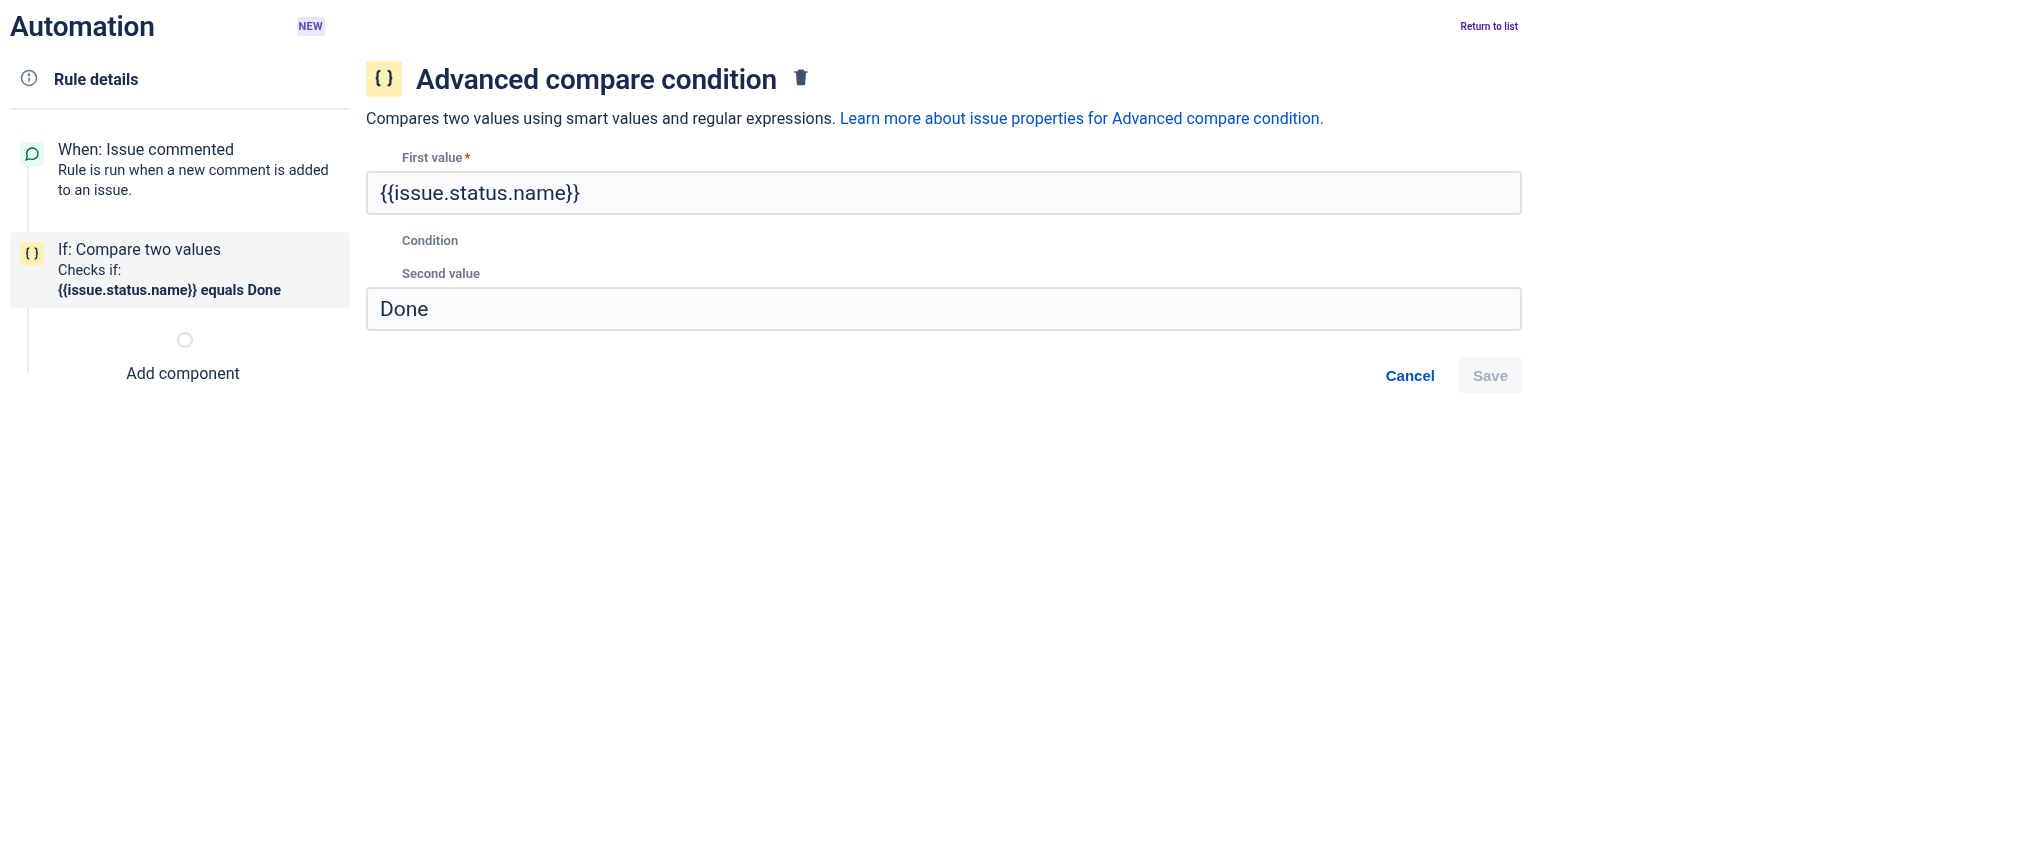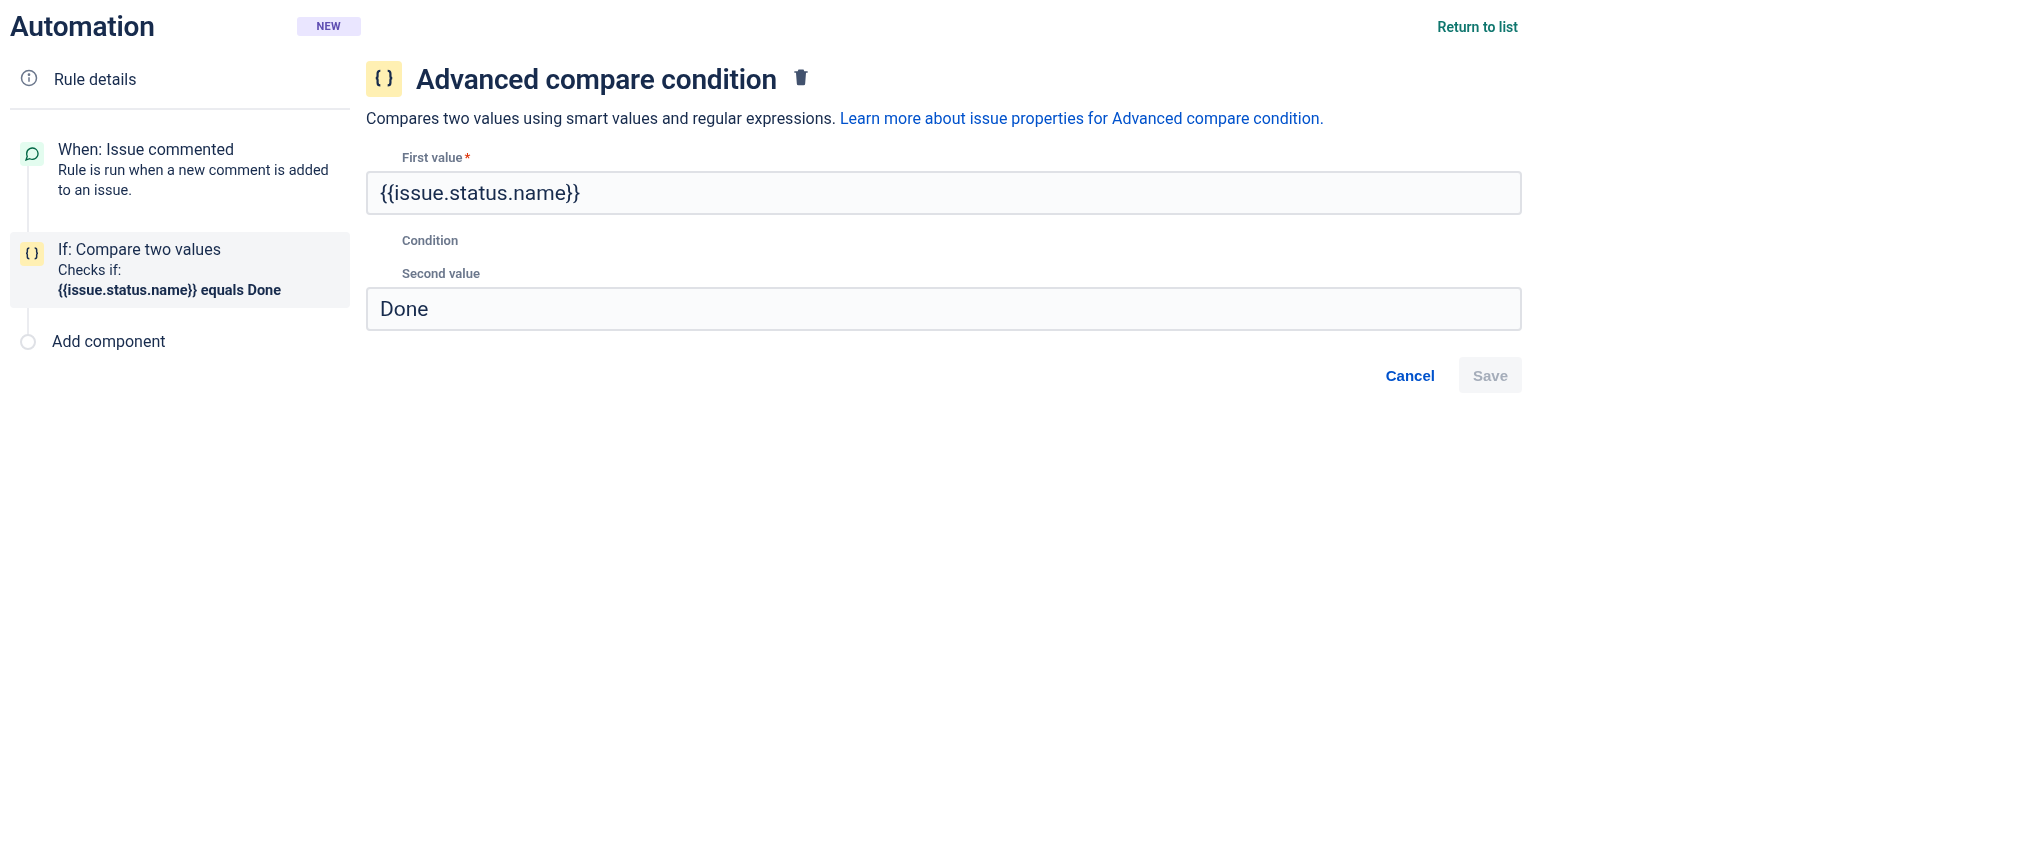--- a/index.html
+++ b/index.html
@@ -2,45 +2,45 @@
 <html><head>
 <meta charset="utf-8">
 <style>
 * { box-sizing: border-box; margin: 0; padding: 0; }
 body { font-family: -apple-system, BlinkMacSystemFont, "Segoe UI", Roboto, sans-serif; color: #172B4D; background: #fff; font-size: 14px; }
 .container { width: 1528px; height: 638px; padding: 10px 0 0 10px; position: relative; }
 
 .header-row { display: flex; align-items: center; justify-content: space-between; padding-right: 10px; margin-bottom: 18px; }
 .header-left { display: flex; align-items: center; gap: 142px; }
 .page-title { font-size: 28px; font-weight: 600; color: #172B4D; letter-spacing: -0.2px; }
-.badge-new { background: #EAE6FF; color: #5E4DB2; font-weight: 700; font-size: 11px; padding: 3px 20px; border-radius: 3px; letter-spacing: 0.2px; }
-.return-link { color: #0f766e; font-weight: 600; font-size: 14px; cursor: pointer; }
+.badge-new { background: #EAE6FF; color: #5E4DB2; font-weight: 700; font-size: 11px; padding: 3px 2px; border-radius: 3px; letter-spacing: 0.2px; }
+.return-link { color: #4c1d95; font-weight: 600; font-size: 10px; cursor: pointer; }
 
 .body-row { display: flex; gap: 16px; }
 .sidebar { width: 340px; flex-shrink: 0; }
 
 .rule-details-row { display: flex; align-items: center; gap: 16px; padding: 8px 2px 18px 10px; border-bottom: 2px solid #EBECF0; margin-bottom: 22px; cursor: pointer; }
 .rule-details-row .icon-svg { width: 18px; height: 18px; color: #6B778C; }
-.rule-details-label { font-size: 16px; color: #172B4D; font-weight: 400; }
+.rule-details-label { font-size: 16px; color: #172B4D; font-weight: 700; }
 
 .timeline { position: relative; }
 .vline { position: absolute; left: 17px; top: 34px; bottom: 10px; width: 2px; background: #EBECF0; }
 
 .step { display: flex; gap: 14px; padding: 8px 10px; border-radius: 4px; margin-bottom: 24px; position: relative; }
 .step.active { background: #F4F5F7; }
 .step-icon-wrap { width: 24px; height: 24px; border-radius: 4px; display: flex; align-items: center; justify-content: center; flex-shrink: 0; position: relative; z-index: 1; margin-top: 2px; }
 .step-icon-green { background: #E3FCEF; color: #006644; }
 .step-icon-yellow { background: #FFF0B3; color: #172B4D; }
 .step-icon-svg { width: 16px; height: 16px; }
 .step-body { flex: 1; }
 .step-title { font-size: 16px; font-weight: 400; color: #172B4D; margin-bottom: 2px; }
 .step-desc { font-size: 14.5px; color: #172B4D; line-height: 1.35; }
 .step-desc-bold { font-weight: 700; }
 
-.add-step { display: flex; align-items: center; gap: 16px; margin-top: 12px; cursor: pointer; padding-left: 6px; }
+.add-step { display: flex; align-items: center; gap: 16px; margin-top: 12px; cursor: pointer; padding-left: 6px; flex-direction: column; }
 .add-circle { width: 16px; height: 16px; border: 2px solid #DFE1E6; border-radius: 50%; background: #fff; position: relative; z-index: 1; margin-left: 4px; }
 .add-label { font-size: 16px; color: #172B4D; }
 
 .main { flex: 1; padding-right: 6px; }
 .main-header { display: flex; align-items: center; gap: 14px; margin-bottom: 10px; }
 .main-icon-wrap { width: 36px; height: 36px; background: #FFF0B3; border-radius: 4px; display: flex; align-items: center; justify-content: center; }
 .main-icon-wrap svg { width: 22px; height: 22px; }
 .main-title { font-size: 28px; font-weight: 600; color: #172B4D; letter-spacing: -0.2px; }
 .trash-btn { width: 24px; height: 24px; color: #42526E; cursor: pointer; }
 .trash-btn svg { width: 20px; height: 20px; }

